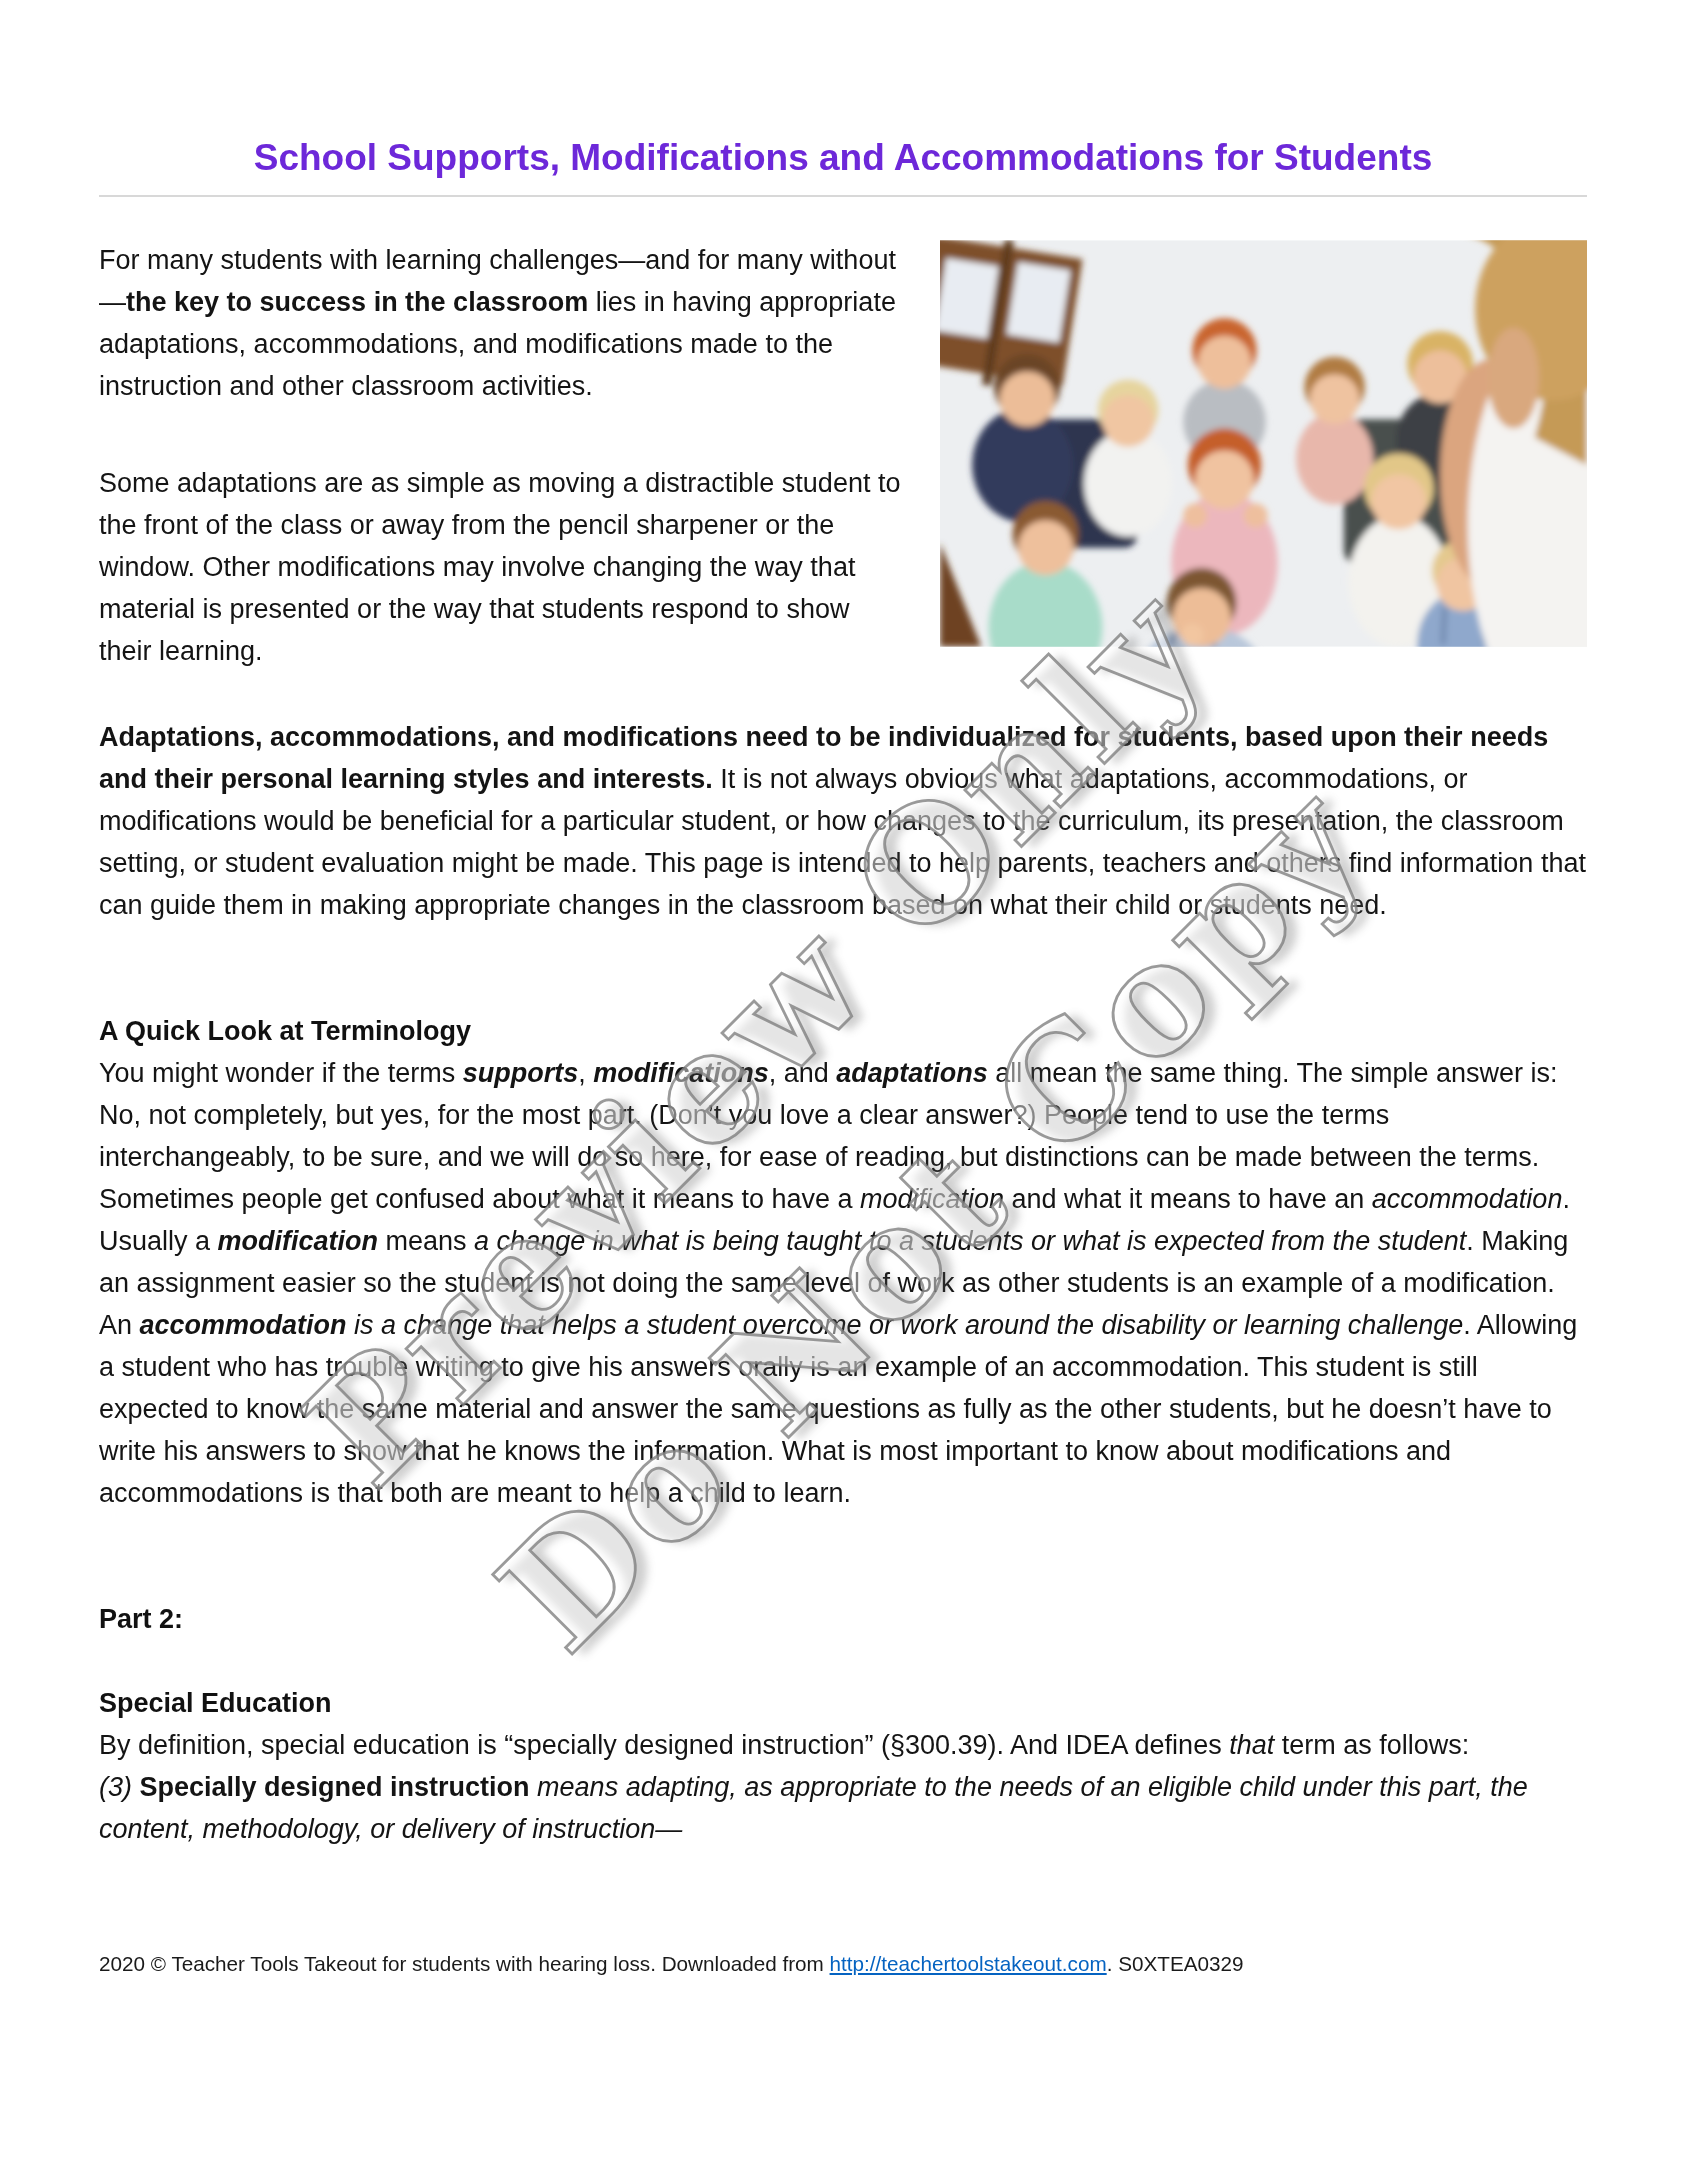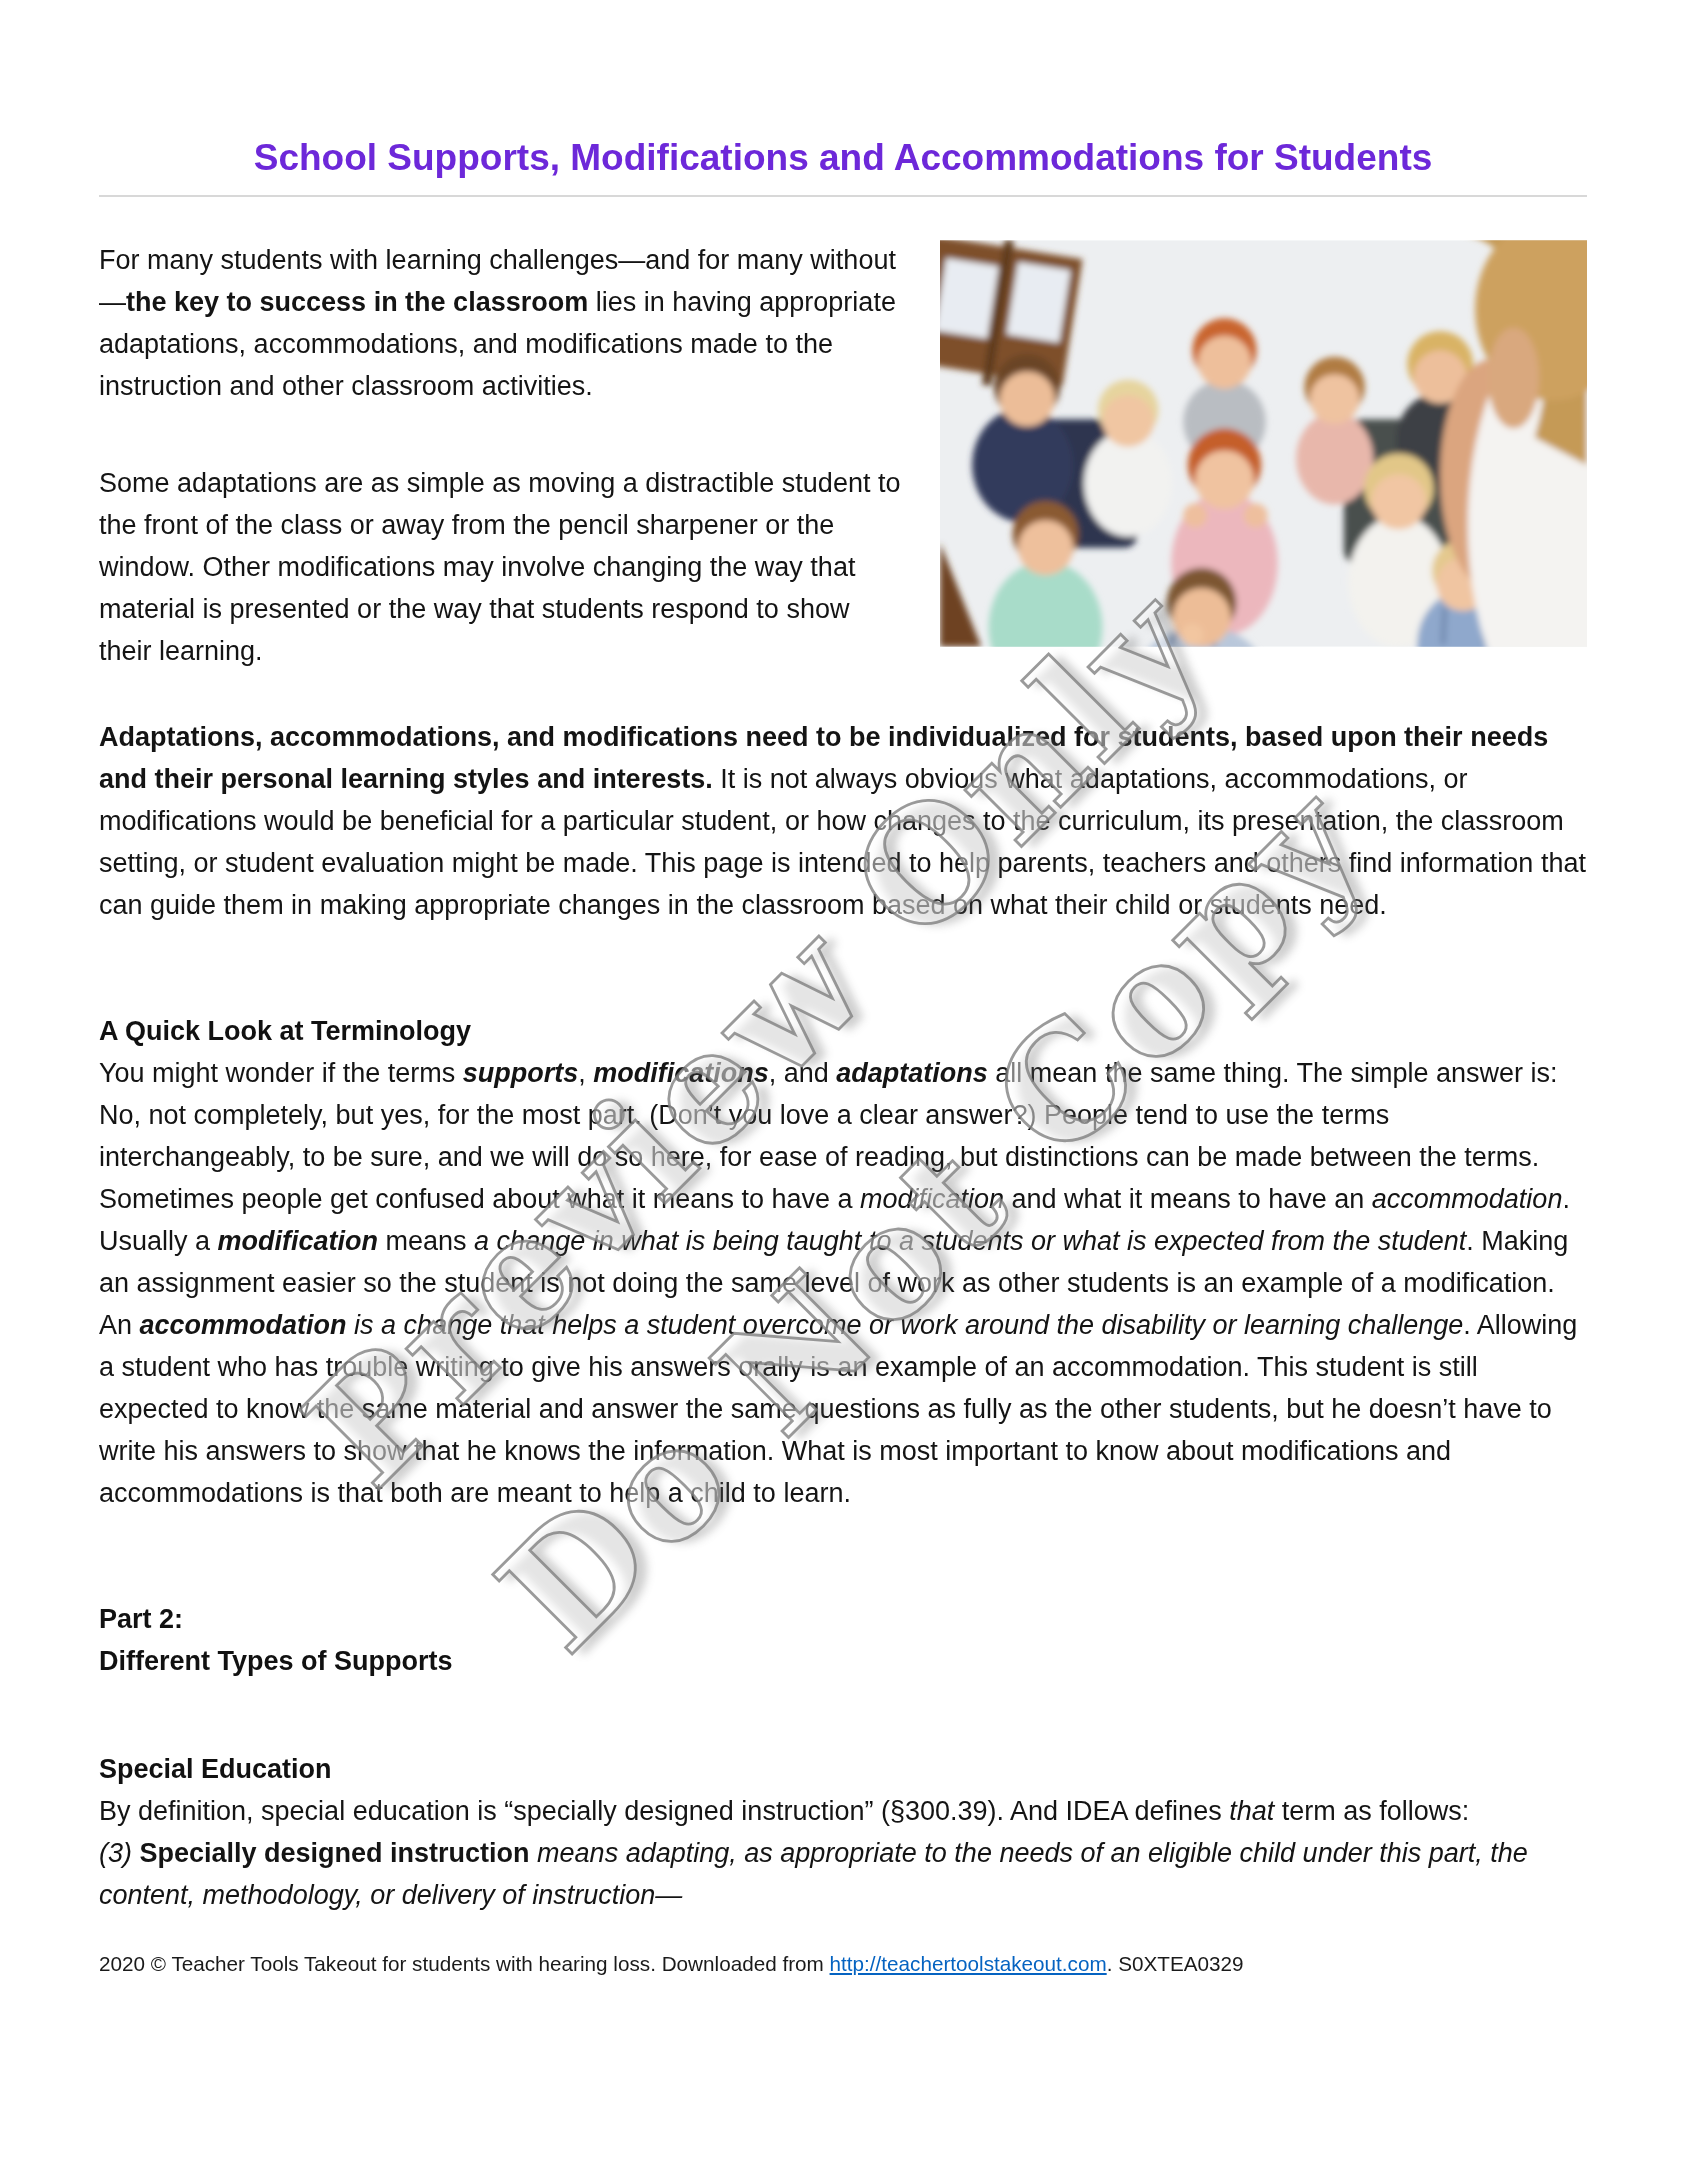--- a/index.html
+++ b/index.html
@@ -33,21 +33,21 @@
   }
   figure.photo svg { display: block; width: 100%; height: 100%; }
 
   p.body { font-size: 27px; line-height: 42px; color: #141414; }
   p.head { font-size: 27px; line-height: 42px; font-weight: bold; color: #111111; }
   .b { font-weight: bold; }
   .i { font-style: italic; }
 
   .mb-para { margin-bottom: 55px; }
   .mb-block { margin-bottom: 84px; }
-  .mb-small { margin-bottom: 66px; }
+  .mb-small { margin-bottom: 42px; }
   .after-photo { clear: both; padding-top: 44px; }
 
   footer.page-footer {
     position: absolute;
     left: 99px;
     right: 99px;
     top: 1950px;
     z-index: 1;
     font-size: 20.7px;
     line-height: 27.5px;
@@ -168,21 +168,20 @@
 
     <div>
       <p class="head">A Quick Look at Terminology</p>
     </div>
     <p class="body"><span>You might wonder if the terms </span><span class="b i">supports</span><span>, </span><span class="b i">modifications</span><span>, and </span><span class="b i">adaptations</span><span> all mean the same thing. The simple answer is: No, not completely, but yes, for the most part. (Don’t you love a clear answer?) People tend to use the terms interchangeably, to be sure, and we will do so here, for ease of reading, but distinctions can be made between the terms.</span></p>
     <p class="body"><span>Sometimes people get confused about what it means to have a </span><span class="i">modification</span><span> and what it means to have an </span><span class="i">accommodation</span><span>. Usually a </span><span class="b i">modification</span><span> means </span><span class="i">a change in what is being taught to a students or what is expected from the student</span><span>. Making an assignment easier so the student is not doing the same level of work as other students is an example of a modification.</span></p>
     <p class="body mb-block"><span>An </span><span class="b i">accommodation</span><span> </span><span class="i">is a change that helps a student overcome or work around the disability or learning challenge</span><span>. Allowing a student who has trouble writing to give his answers orally is an example of an accommodation. This student is still expected to know the same material and answer the same questions as fully as the other students, but he doesn’t have to write his answers to show that he knows the information. What is most important to know about modifications and accommodations is that both are meant to help a child to learn.</span></p>
 
     <div class="mb-small">
       <p class="head">Part 2:</p>
-      <p class="head">Different Types of Supports</p>
     </div>
 
     <p class="head">Special Education</p>
     <p class="body"><span>By definition, special education is “specially designed instruction” (§300.39). And IDEA defines </span><span class="i">that</span><span> term as follows:</span></p>
     <p class="body"><span class="i">(3) </span><span class="b">Specially designed instruction</span><span class="i"> means adapting, as appropriate to the needs of an eligible child under this part, the content, methodology, or delivery of instruction—</span></p>
 
   </main>
 
   <footer class="page-footer"><span>2020 © Teacher Tools Takeout for students with hearing loss. Downloaded from </span><a class="link" href="#">http://teachertoolstakeout.com</a><span>. S0XTEA0329</span></footer>
 

